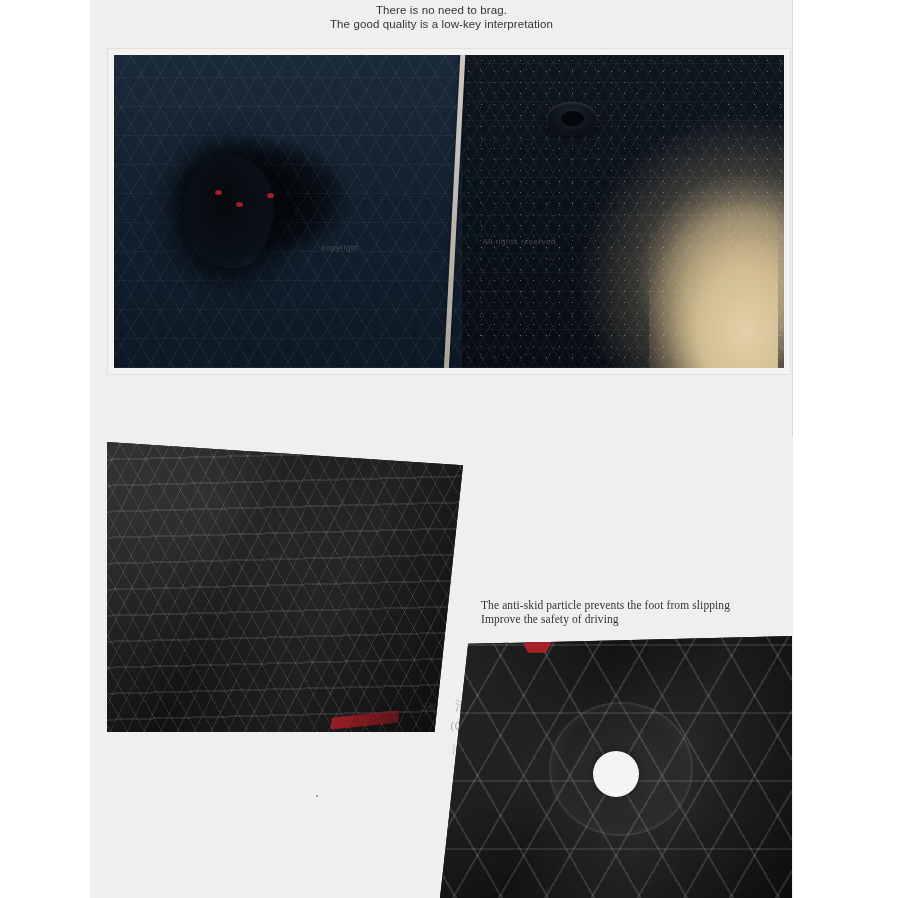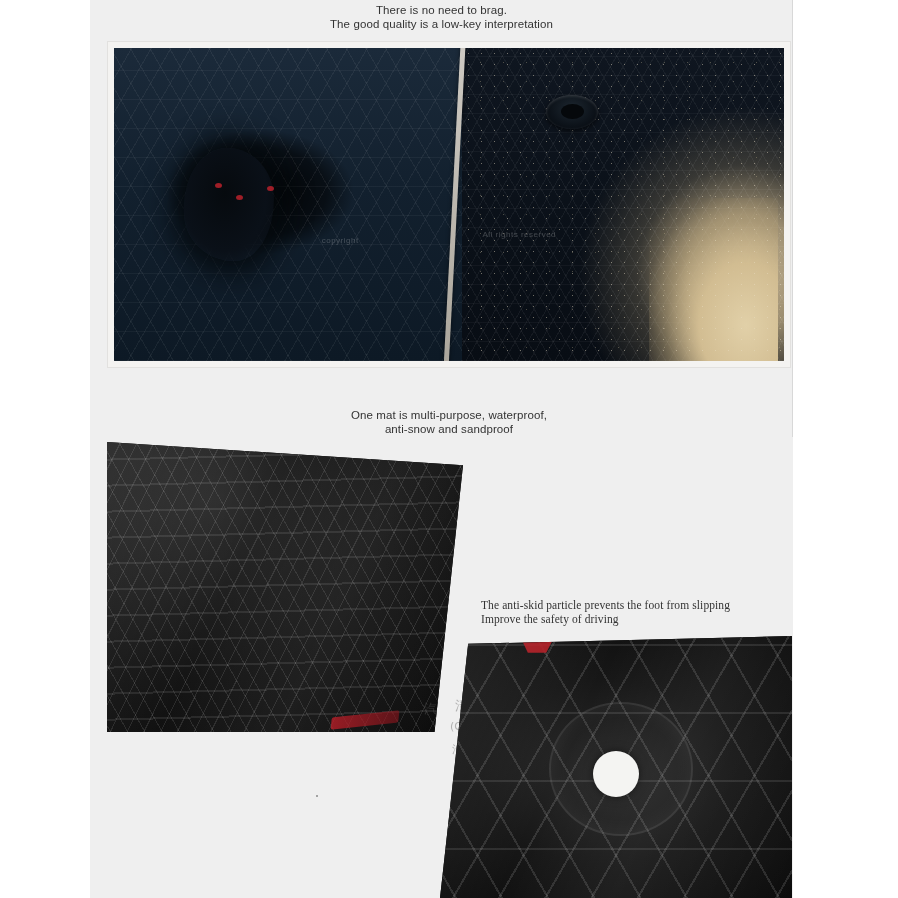--- a/index.html
+++ b/index.html
@@ -43,21 +43,21 @@
   #caption-top {
     left: 90px;
     top: 3px;
     width: 703px;
     text-align: center;
   }
   
   .frame-top {
     position: absolute;
     left: 107px;
-    top: 41px;
+    top: 48px;
     width: 684px;
     height: 327px;
     background: #f4f3f1;
     padding: 6px;
     box-sizing: border-box;
     border: 1px solid #e2e1df;
   }
   .frame-top .photo {
     position: relative;
     width: 100%;
@@ -335,22 +335,20 @@
         <div class="sand-patch"></div>
         <div class="speck-layer"></div>
       </div>
       <div class="divider-line"></div>
       <div class="drain-hole"></div>
       <div class="watermark" style="left:31%; top:60%;">copyright</div>
       <div class="watermark" style="left:55%; top:58%;">All rights reserved</div>
     </div>
   </div>
 
-  <div class="caption caption-center" id="caption-mid">One mat is multi-purpose, waterproof,
-anti-snow and sandproof</div>
 
   <div class="frame-left">
     <div class="mat">
       <div class="hex-rows"></div>
       <div class="sheen"></div>
       <div class="red-logo"></div>
     </div>
   </div>
 
   <div class="cn-mark" style="left:424px; top:700px;">汽</div>

